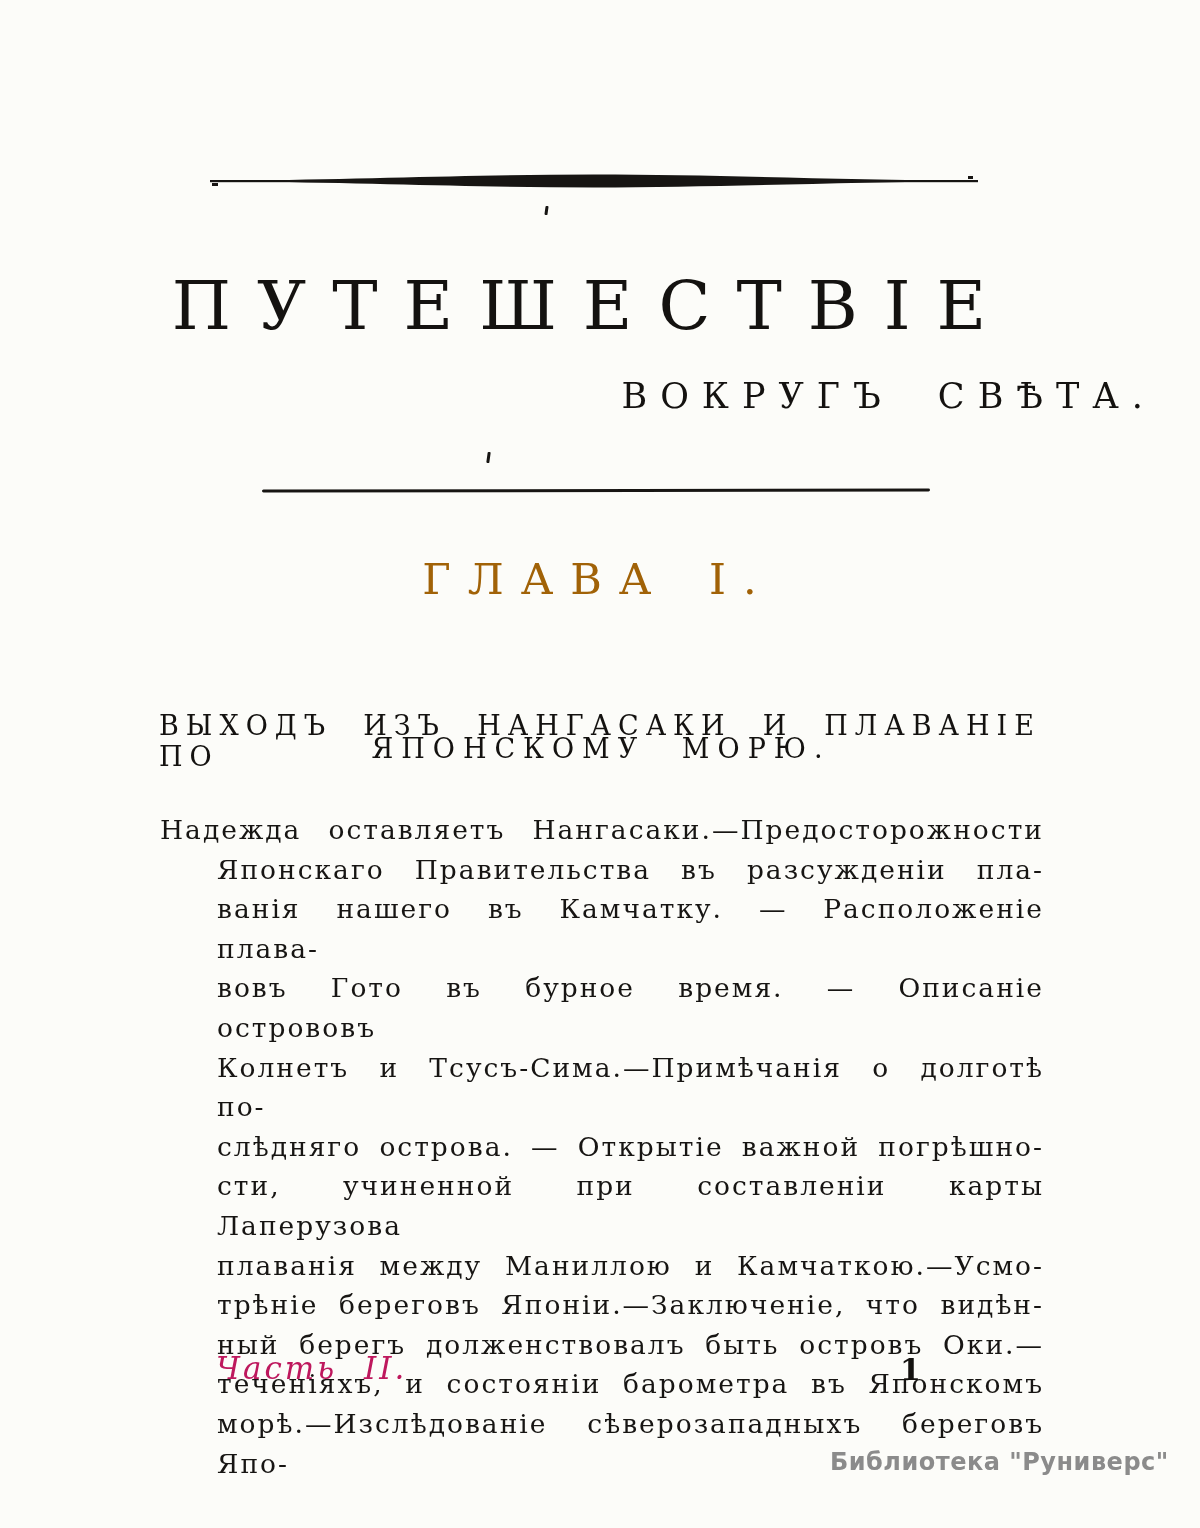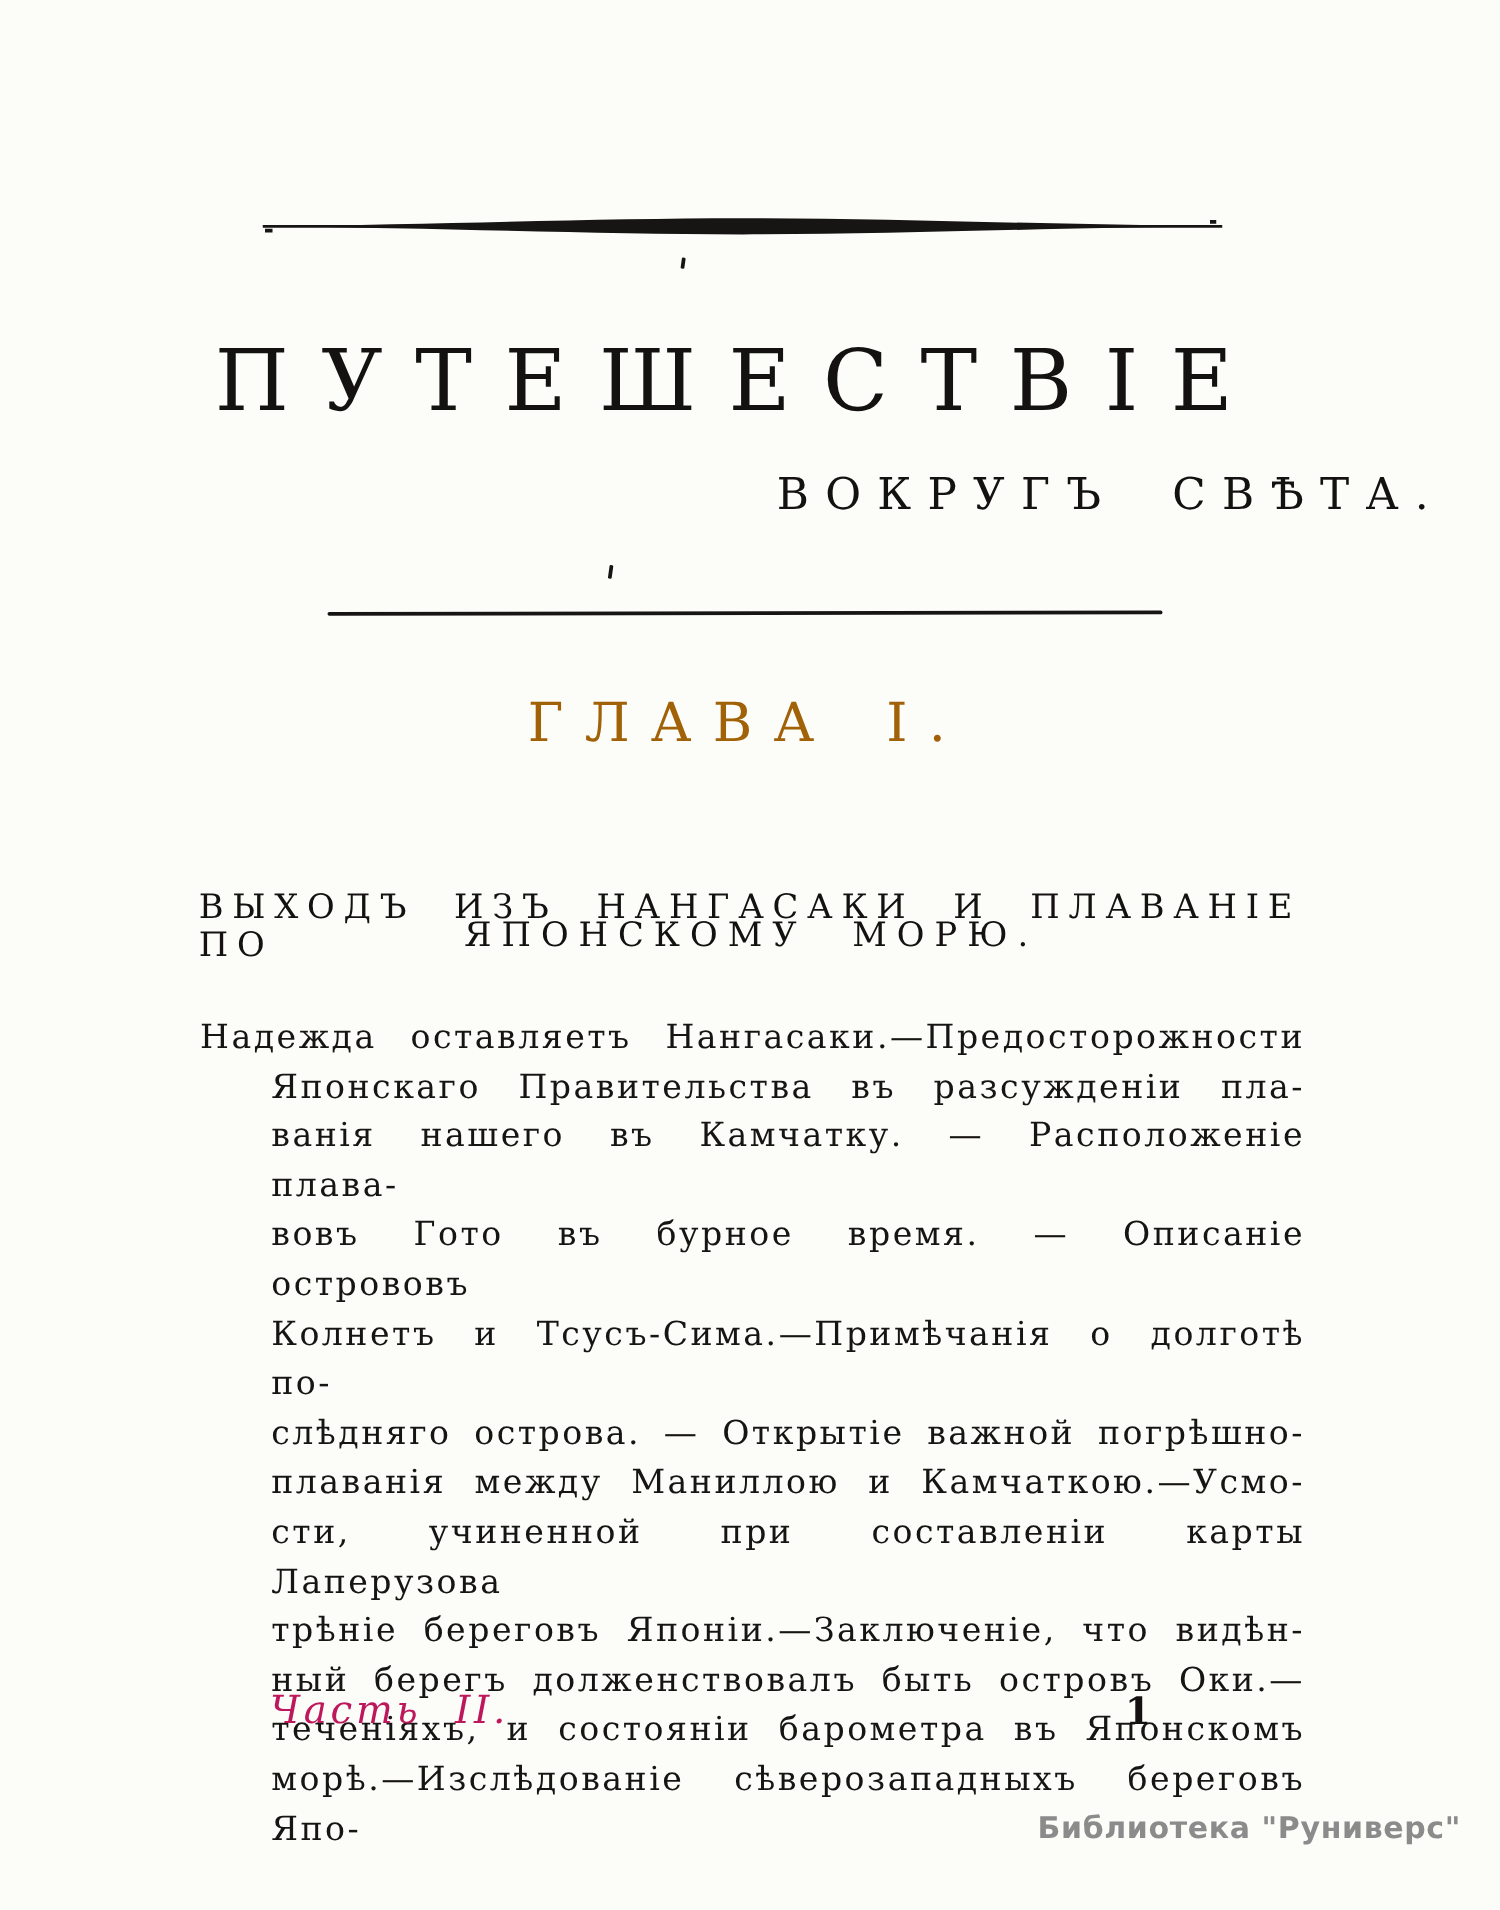--- a/index.html
+++ b/index.html
@@ -196,22 +196,22 @@
 
   <div class="chapter-subtitle-2">ЯПОНСКОМУ МОРЮ.</div>
 
   <div class="synopsis">
     <div class="line">Надежда оставляетъ Нангасаки.—Предосторожности</div>
     <div class="line indent">Японскаго Правительства въ разсужденіи пла-</div>
     <div class="line indent">ванія нашего въ Камчатку. — Расположеніе плава-</div>
     <div class="line indent">вовъ Гото въ бурное время. — Описаніе острововъ</div>
     <div class="line indent">Колнетъ и Тсусъ-Сима.—Примѣчанія о долготѣ по-</div>
     <div class="line indent">слѣдняго острова. — Открытіе важной погрѣшно-</div>
+    <div class="line indent">сти, учиненной при составленіи карты Лаперузова</div>
     <div class="line indent">плаванія между Маниллою и Камчаткою.—Усмо-</div>
-    <div class="line indent">сти, учиненной при составленіи карты Лаперузова</div>
     <div class="line indent">трѣніе береговъ Японіи.—Заключеніе, что видѣн-</div>
     <div class="line indent">ный берегъ долженствовалъ быть островъ Оки.—</div>
     <div class="line indent">теченіяхъ, и состояніи барометра въ Японскомъ</div>
     <div class="line indent">морѣ.—Изслѣдованіе сѣверозападныхъ береговъ Япо-</div>
   </div>
 
   <div class="footer-row">
     <span class="part-label">Часть II.</span>
     <span class="page-number">1</span>
   </div>

